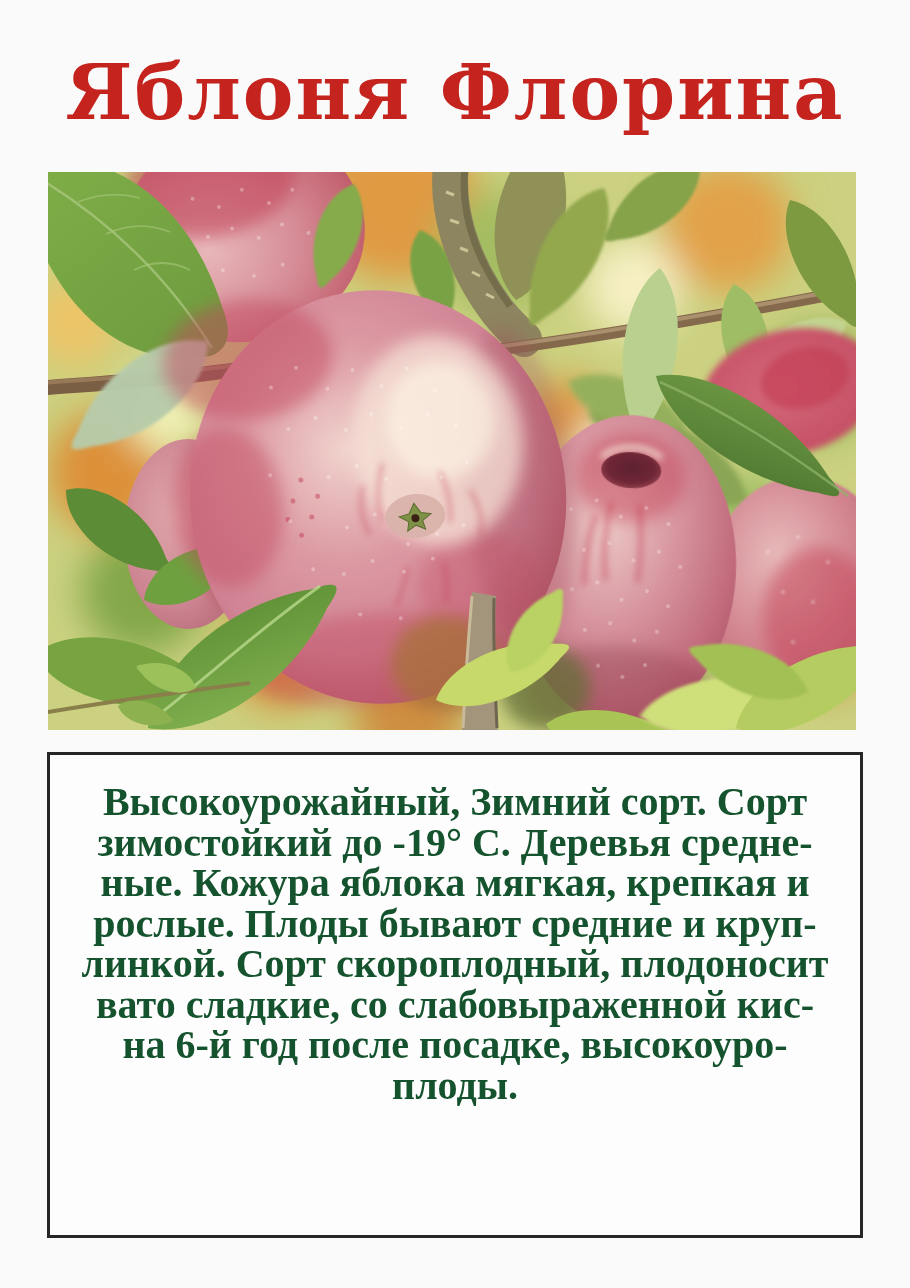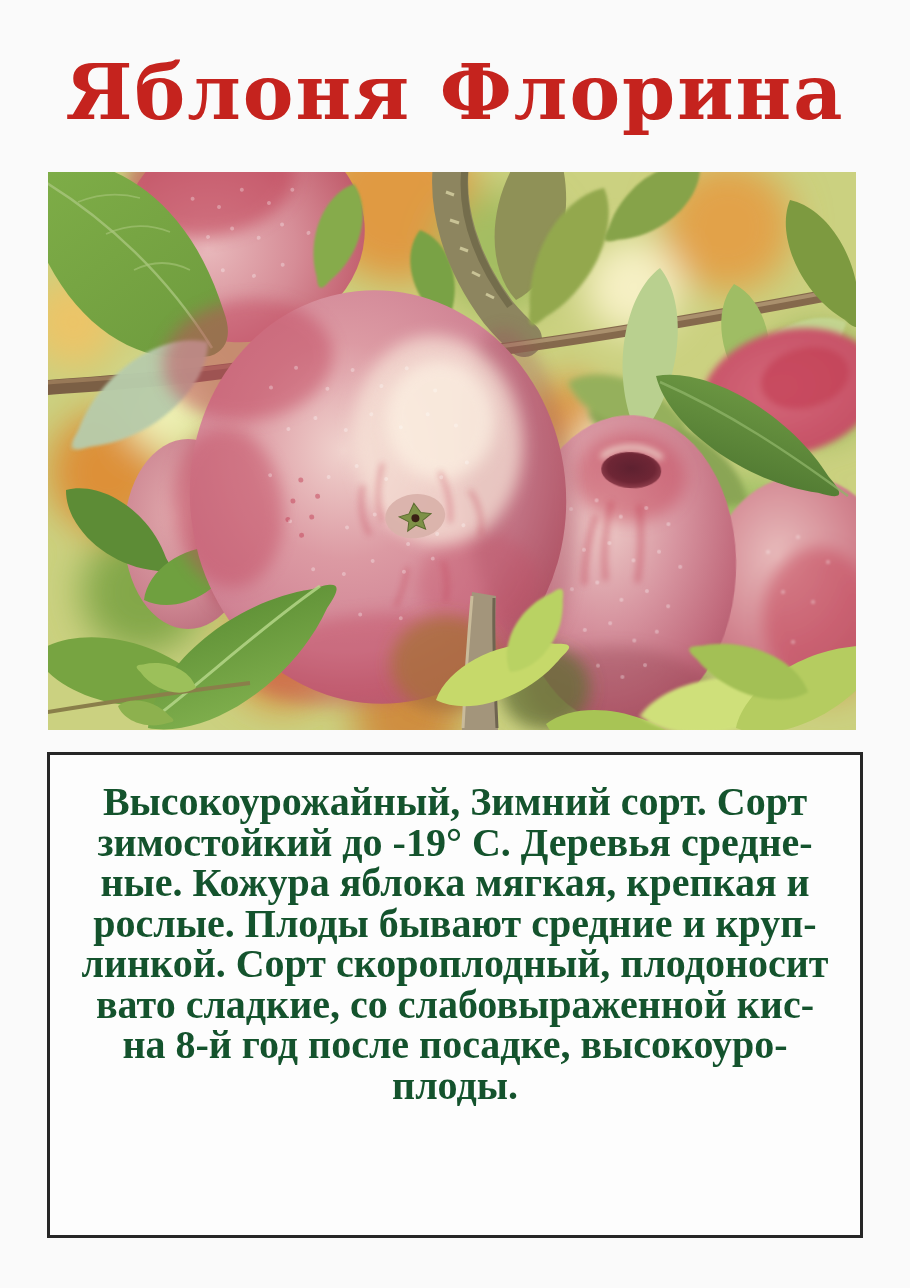--- a/index.html
+++ b/index.html
@@ -368,18 +368,18 @@
   </figure>
 
   <section class="desc-box" style="border-color: rgb(38, 38, 38); background-color: rgb(253, 253, 253);">
     <div class="desc-text" style="color: #14532d;">
         <div>Высокоурожайный, Зимний сорт. Сорт</div>
         <div>зимостойкий до -19° С. Деревья средне-</div>
         <div>ные. Кожура яблока мягкая, крепкая и</div>
         <div>рослые. Плоды бывают средние и круп-</div>
         <div>линкой. Сорт скороплодный, плодоносит</div>
         <div>вато сладкие, со слабовыраженной кис-</div>
-        <div>на 8-й год после посадке, высокоуро-</div>
+        <div>на 6-й год после посадке, высокоуро-</div>
         <div>плоды.</div>
       </div>
   </section>
 
 </main>
 
 </body></html>

